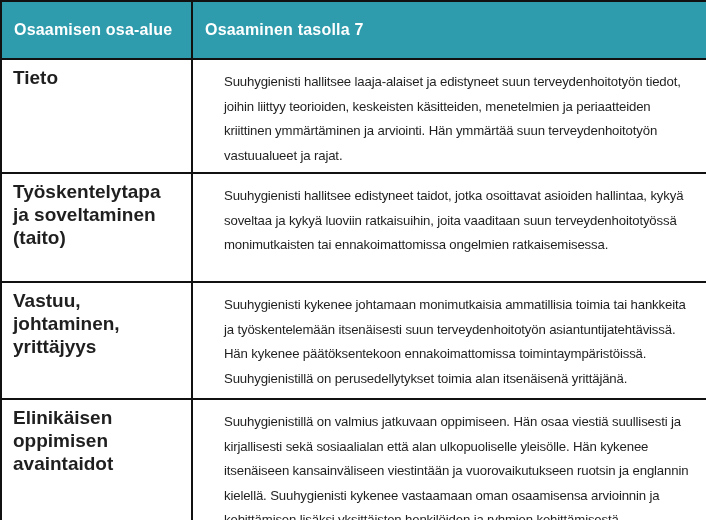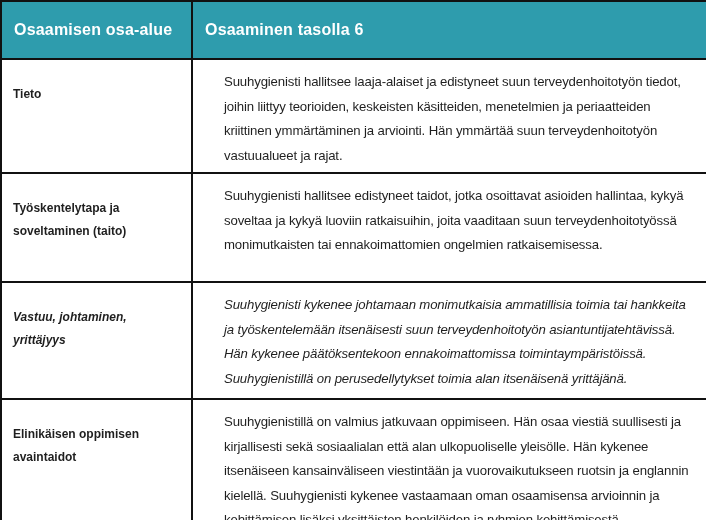--- a/index.html
+++ b/index.html
@@ -29,28 +29,28 @@
     font-size: 16px;
     font-weight: bold;
     text-align: left;
     vertical-align: middle;
     padding: 0 6px 0 12px;
     letter-spacing: 0.2px;
   }
   tr.row-header { height: 58px; }
   tr.row-1 { height: 114px; }
   tr.row-2 { height: 109px; }
-  tr.row-3 { height: 117px; font-style: italic; }
+  tr.row-3 { height: 117px; }
   tr.row-4 { height: 138px; margin-left: 44px; }
   td.cell-area {
     font-weight: bold;
-    font-size: 12px;
+    font-size: 19px;
     color: #1f1f1f;
     line-height: 23px;
-    padding: 23px 12px 0 11px;
+    padding: 6px 12px 0 11px;
   }
   td.cell-desc {
     font-size: 13.2px;
     color: #1f1f1f;
     line-height: 24.5px;
     letter-spacing: -0.15px;
     padding: 10px 12px 0 31px;
     text-align: left;
   }
 </style>
@@ -58,31 +58,31 @@
 <body>
 
 <table class="comp-table">
   <colgroup>
     <col class="col-area">
     <col class="col-desc">
   </colgroup>
   <thead>
     <tr class="row-header">
       <th>Osaamisen osa-alue</th>
-      <th>Osaaminen tasolla 6</th>
+      <th>Osaaminen tasolla 7</th>
     </tr>
   </thead>
   <tbody>
     <tr class="row-1">
       <td class="cell-area">Tieto</td>
       <td class="cell-desc">Suuhygienisti hallitsee laaja-alaiset ja edistyneet suun terveydenhoitotyön tiedot, joihin liittyy teorioiden, keskeisten käsitteiden, menetelmien ja periaatteiden kriittinen ymmärtäminen ja arviointi. Hän ymmärtää suun terveydenhoitotyön vastuualueet ja rajat.</td>
     </tr>
     <tr class="row-2">
       <td class="cell-area">Työskentelytapa ja soveltaminen (taito)</td>
-      <td class="cell-desc">Suuhygienisti hallitsee edistyneet taidot, jotka osoittavat asioiden hallintaa, kykyä soveltaa ja kykyä luoviin ratkaisuihin, joita vaaditaan suun terveydenhoitotyössä monimutkaisten tai ennakoimattomien ongelmien ratkaisemisessa.</td>
+      <td class="cell-desc">Suuhygienisti hallitsee edistyneet taidot, jotka osoittavat asioiden hallintaa, kykyä soveltaa ja kykyä luoviin ratkaisuihin, joita vaaditaan suun terveydenhoitotyössä monimutkaisten tai ennakoimattomissa ongelmien ratkaisemisessa.</td>
     </tr>
     <tr class="row-3">
       <td class="cell-area">Vastuu, johtaminen, yrittäjyys</td>
       <td class="cell-desc">Suuhygienisti kykenee johtamaan monimutkaisia ammatillisia toimia tai hankkeita ja työskentelemään itsenäisesti suun terveydenhoitotyön asiantuntijatehtävissä. Hän kykenee päätöksentekoon ennakoimattomissa toimintaympäristöissä. Suuhygienistillä on perusedellytykset toimia alan itsenäisenä yrittäjänä.</td>
     </tr>
     <tr class="row-4">
       <td class="cell-area">Elinikäisen oppimisen avaintaidot</td>
       <td class="cell-desc">Suuhygienistillä on valmius jatkuvaan oppimiseen. Hän osaa viestiä suullisesti ja kirjallisesti sekä sosiaalialan että alan ulkopuoliselle yleisölle. Hän kykenee itsenäiseen kansainväliseen viestintään ja vuorovaikutukseen ruotsin ja englannin kielellä. Suuhygienisti kykenee vastaamaan oman osaamisensa arvioinnin ja kehittämisen lisäksi yksittäisten henkilöiden ja ryhmien kehittämisestä.</td>
     </tr>
   </tbody>

